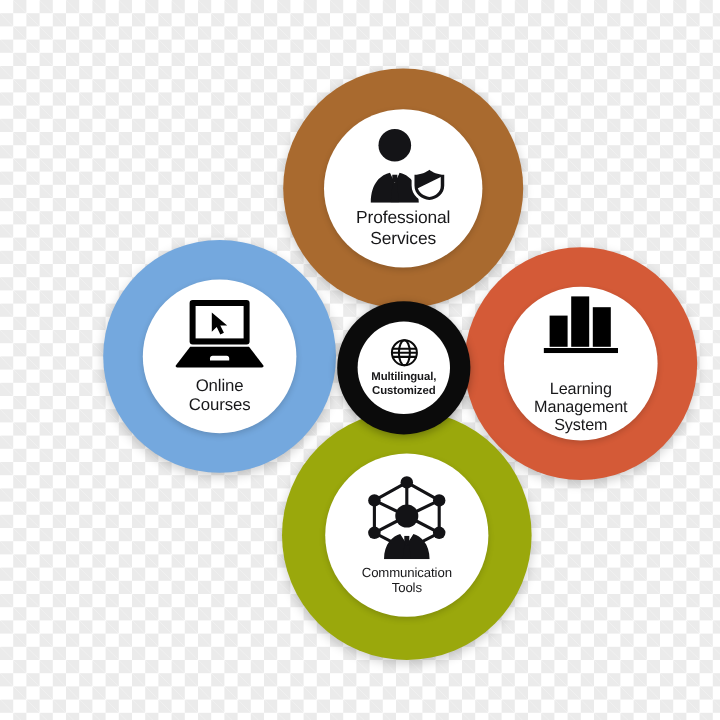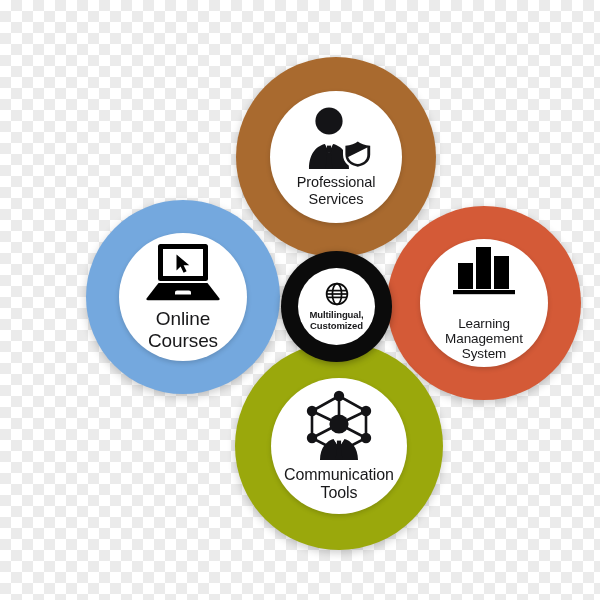--- a/index.html
+++ b/index.html
@@ -77,21 +77,21 @@
 
   #node-online-courses {
     left: 86px; top: 200px; width: 194px; height: 194px;
     background: #74a8de;
     box-shadow: 0 3px 9px rgba(0,0,0,0.20);
     z-index: 2;
   }
   #node-online-courses .inner {
     left: 33px; top: 33px; width: 128px; height: 128px;
   }
-  #node-online-courses .label { font-size: 19px; margin-top: 7px; }
+  #node-online-courses .label { font-size: 14px; margin-top: 7px; }
 
   #node-learning-management-system {
     left: 387px; top: 206px; width: 194px; height: 194px;
     background: #d45a37;
     box-shadow: 0 3px 9px rgba(0,0,0,0.20);
     z-index: 2;
   }
   #node-learning-management-system .inner {
     left: 33px; top: 33px; width: 128px; height: 128px;
   }
@@ -99,21 +99,21 @@
 
   #node-communication-tools {
     left: 235px; top: 342px; width: 208px; height: 208px;
     background: #9aa80c;
     box-shadow: 0 3px 9px rgba(0,0,0,0.20);
     z-index: 4;
   }
   #node-communication-tools .inner {
     left: 36px; top: 36px; width: 136px; height: 136px;
   }
-  #node-communication-tools .label { font-size: 16px; margin-top: 6px; }
+  #node-communication-tools .label { font-size: 11px; margin-top: 6px; }
 
   
   #node-hub {
     left: 281px; top: 251px; width: 111px; height: 111px;
     background: #0b0b0b;
     box-shadow: 0 2px 7px rgba(0,0,0,0.30);
     z-index: 6;
   }
   #node-hub .inner {
     left: 17px; top: 17px; width: 77px; height: 77px;

